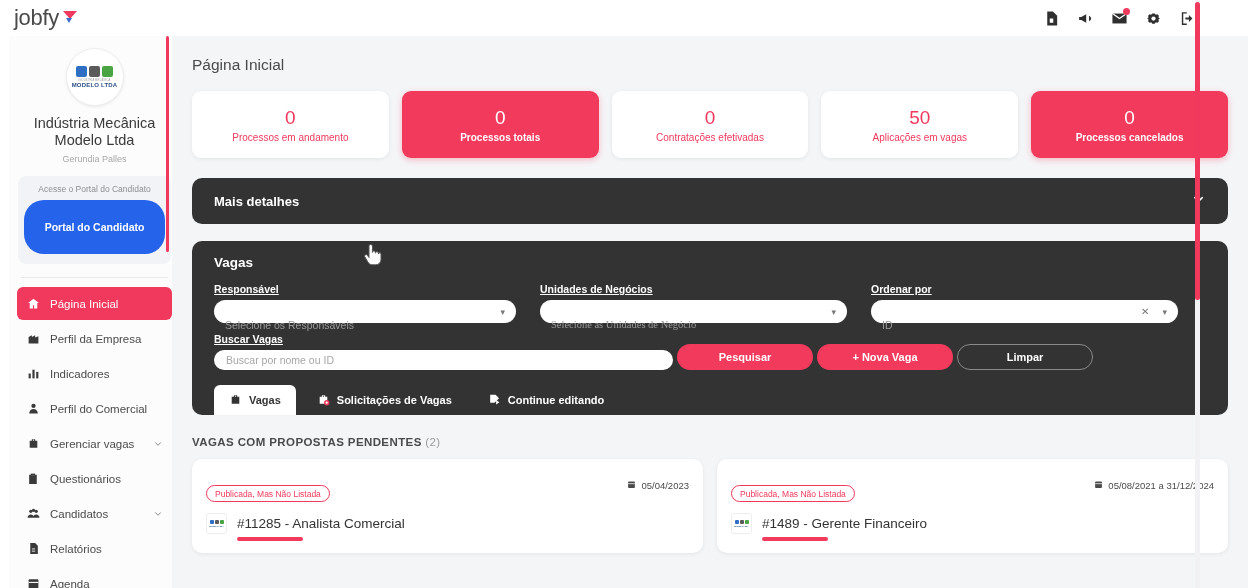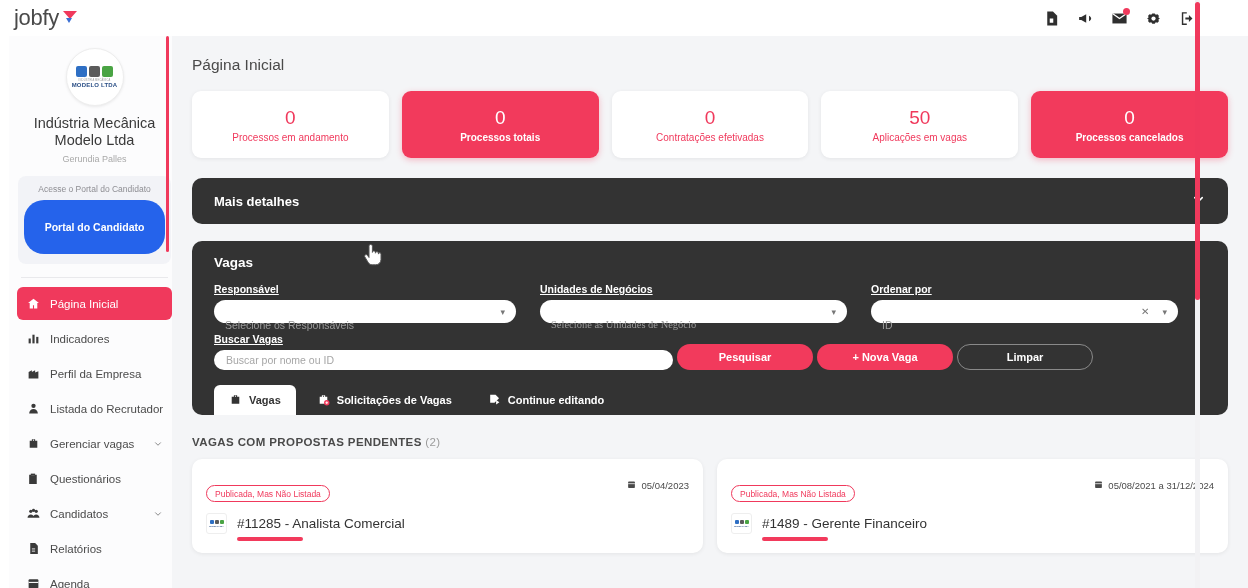--- a/index.html
+++ b/index.html
@@ -281,43 +281,43 @@
           <span class="ni-icon">
             <svg viewBox="0 0 24 24">
               <path d="M12 3L2 11h3v10h6v-6h2v6h6V11h3z"></path>
             </svg>
           </span>
           <span class="ni-label">Página Inicial</span>
         </div>
         <div class="nav-item">
           <span class="ni-icon">
             <svg viewBox="0 0 24 24">
+              <path d="M3 21V9l6-3v3l6-3v4l6-2v13z"></path>
+            </svg>
+          </span>
+          <span class="ni-label">Perfil da Empresa</span>
+        </div>
+        <div class="nav-item">
+          <span class="ni-icon">
+            <svg viewBox="0 0 24 24">
               <rect x="3" y="12" width="4" height="9"></rect>
               <rect x="10" y="5" width="4" height="16"></rect>
               <rect x="17" y="9" width="4" height="12"></rect>
             </svg>
           </span>
           <span class="ni-label">Indicadores</span>
         </div>
         <div class="nav-item">
           <span class="ni-icon">
             <svg viewBox="0 0 24 24">
-              <path d="M3 21V9l6-3v3l6-3v4l6-2v13z"></path>
-            </svg>
-          </span>
-          <span class="ni-label">Perfil da Empresa</span>
-        </div>
-        <div class="nav-item">
-          <span class="ni-icon">
-            <svg viewBox="0 0 24 24">
               <circle cx="12" cy="7" r="4"></circle>
               <path d="M4 21c0-4.4 3.6-8 8-8s8 3.6 8 8z"></path>
             </svg>
           </span>
-          <span class="ni-label">Listada do Recrutador</span>
+          <span class="ni-label">Perfil do Comercial</span>
         </div>
         <div class="nav-item">
           <span class="ni-icon">
             <svg viewBox="0 0 24 24">
               <path d="M9 4h6v3h4v13H5V7h4zm2 1v2h2V5z"></path>
             </svg>
           </span>
           <span class="ni-label">Gerenciar vagas</span>
           <span class="ni-chev"><svg viewBox="0 0 24 24">
               <path d="M6 9l6 6 6-6" stroke="currentColor" stroke-width="2.4" fill="none" stroke-linecap="round"></path>

